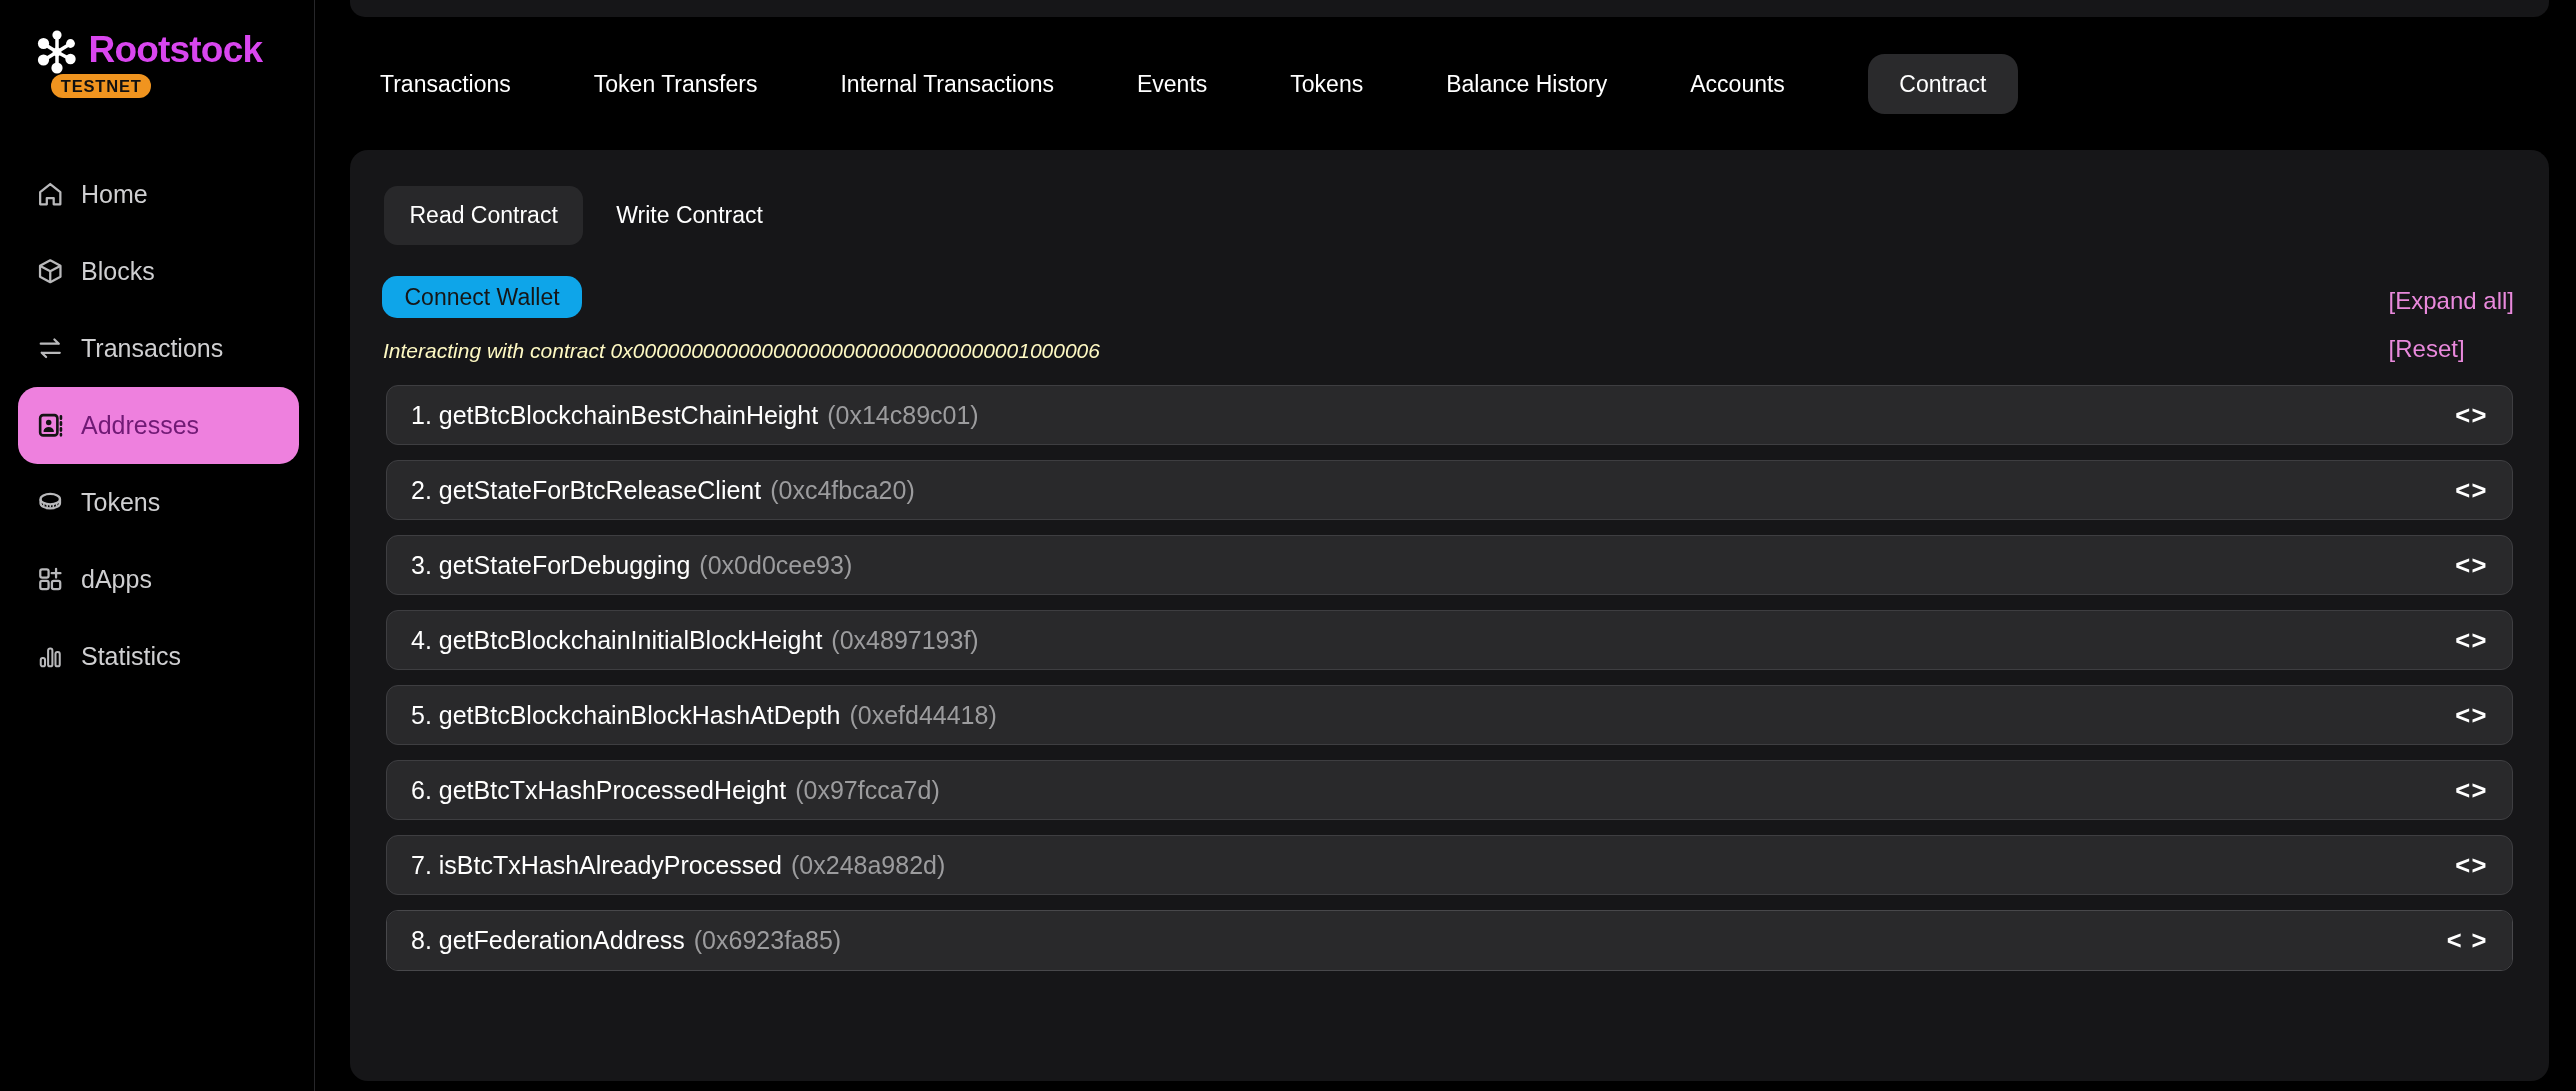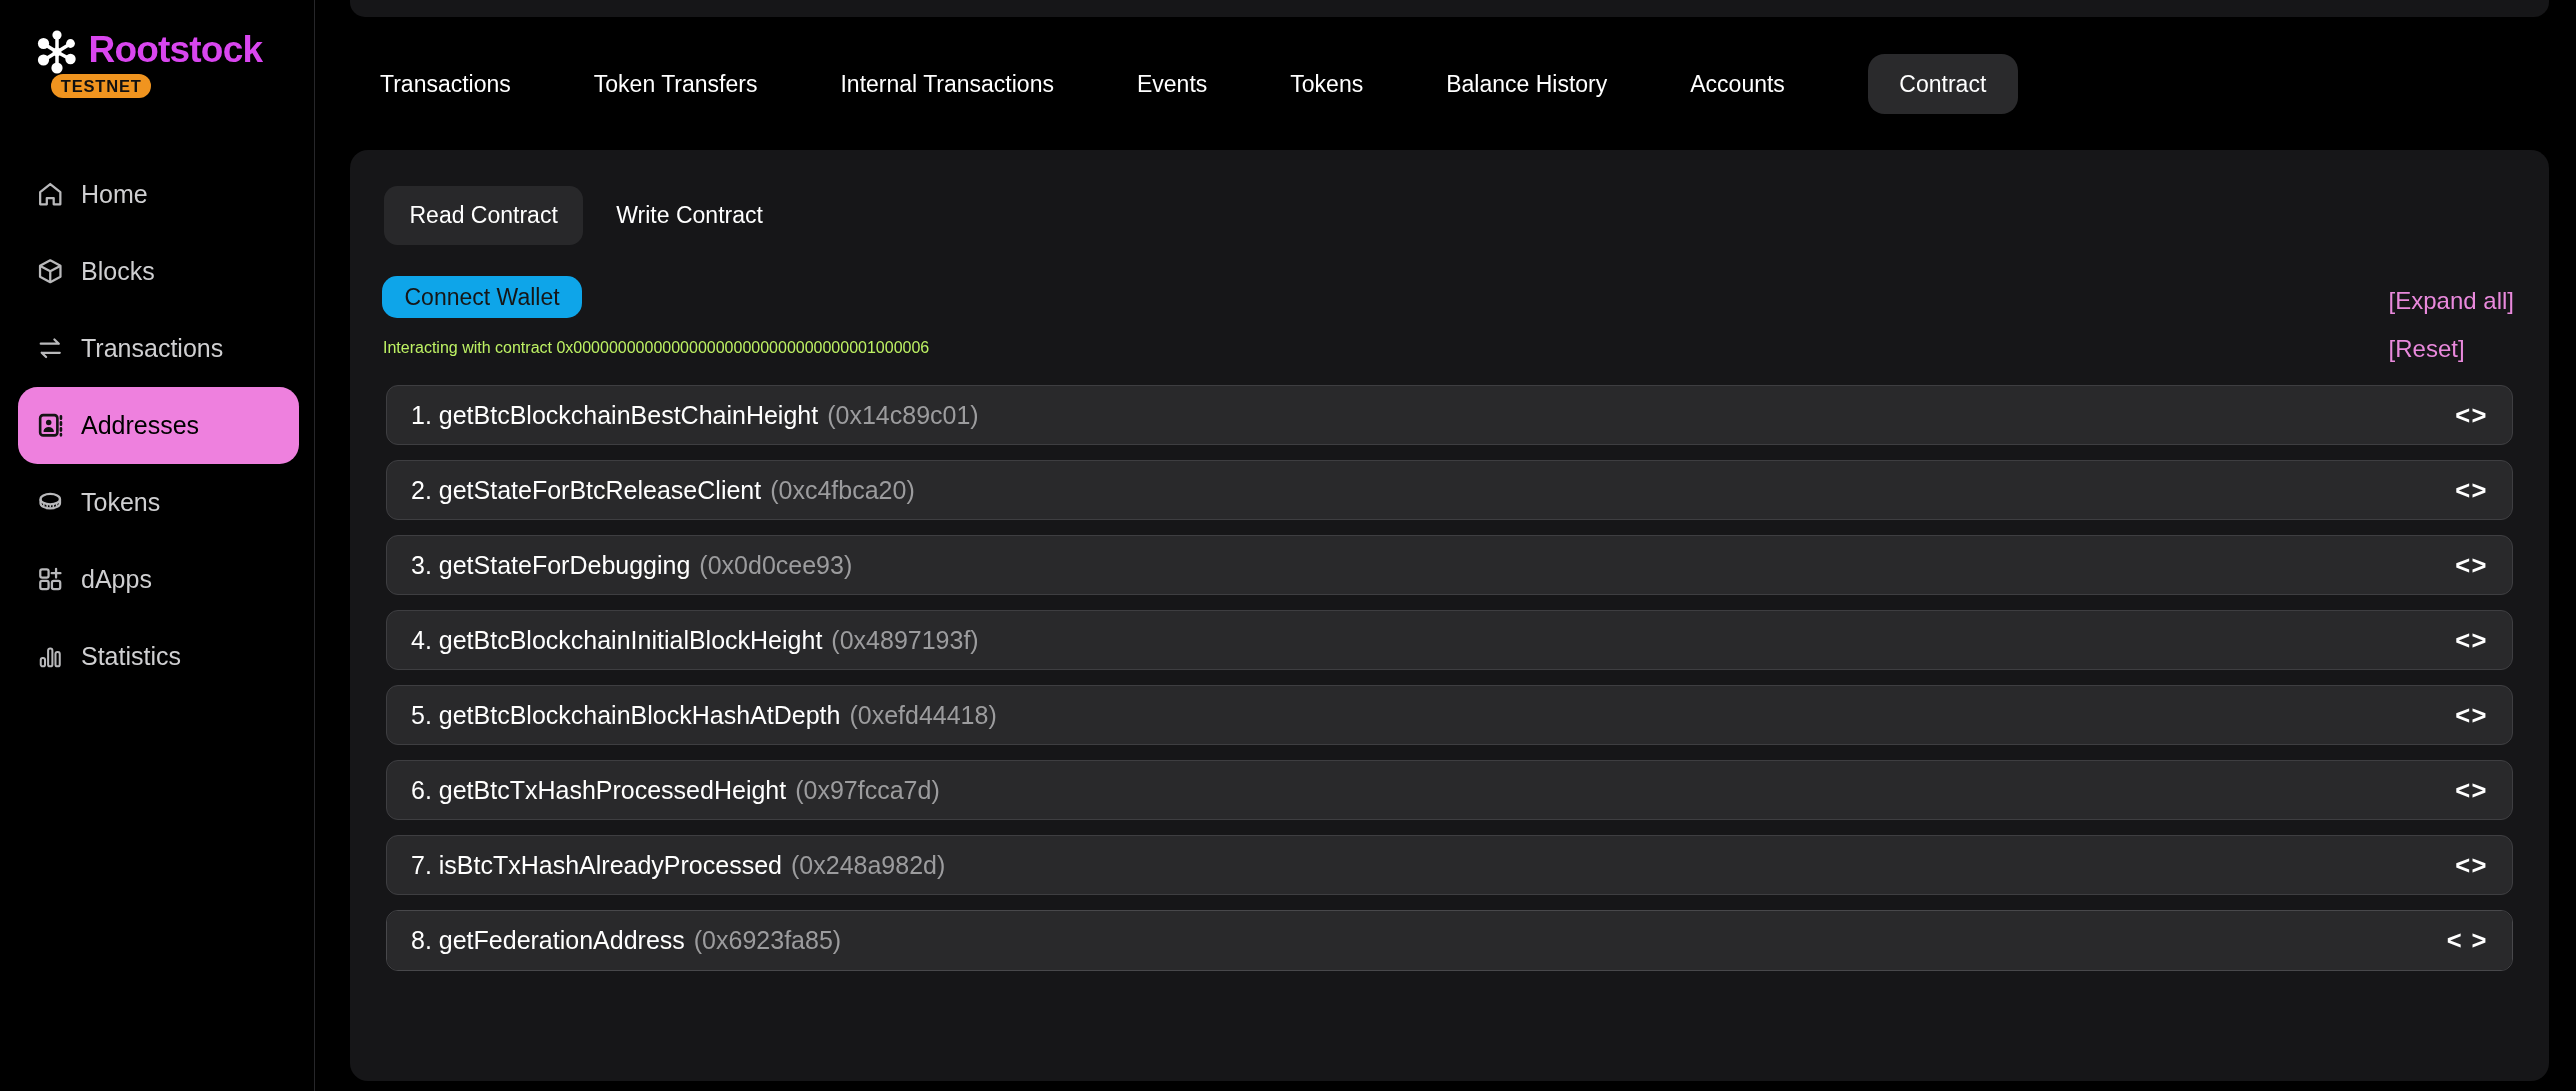--- a/index.html
+++ b/index.html
@@ -39,21 +39,21 @@
   .nav-item {
     height:77px; border-radius:19.5px;
     display:flex; align-items:center; gap:16.5px;
     padding:0 18px;
     font-size:25px; color:#cfcfd1;
     cursor:pointer;
   }
   .nav-item svg { flex:0 0 auto; }
   .nav-item .stroke-ic { stroke:#b9b9bb; }
   .nav-item .fill-ic  { fill:#b9b9bb; }
-  .nav-item.active { color:#000000; }
+  .nav-item.active { color:#701a75; }
   .nav-item.active .stroke-ic { stroke:#141414; }
   .nav-item.active .fill-ic  { fill:#141414; }
 
   
   .top-cap {
     position:absolute; left:350px; top:0; width:2199px; height:17.3px;
     background:#161618; border-radius:0 0 15px 15px;
   }
   .tabs {
     position:absolute; left:380px; top:54px; height:60px;
@@ -90,21 +90,21 @@
   }
   .corner-links {
     position:absolute; right:35px; top:137px;
     display:flex; gap:19.5px;
     font-size:24px;
     flex-direction:column;
   }
   .corner-links span { cursor:pointer; }
   .interacting {
     position:absolute; left:33px; top:189px;
-    font-size:16px; color:#bef264;
+    font-size:21px; color:#fef9c3;font-style:italic;
   }
 
   .fn-list {
     position:absolute; left:36px; right:36px; top:235px;
     display:flex; flex-direction:column; gap:15px;
   }
   .fn-row {
     height:60px; background:#29292b;
     border:1.5px solid #3e3e41; border-radius:12px;
     display:flex; align-items:center; padding:0 24px;

